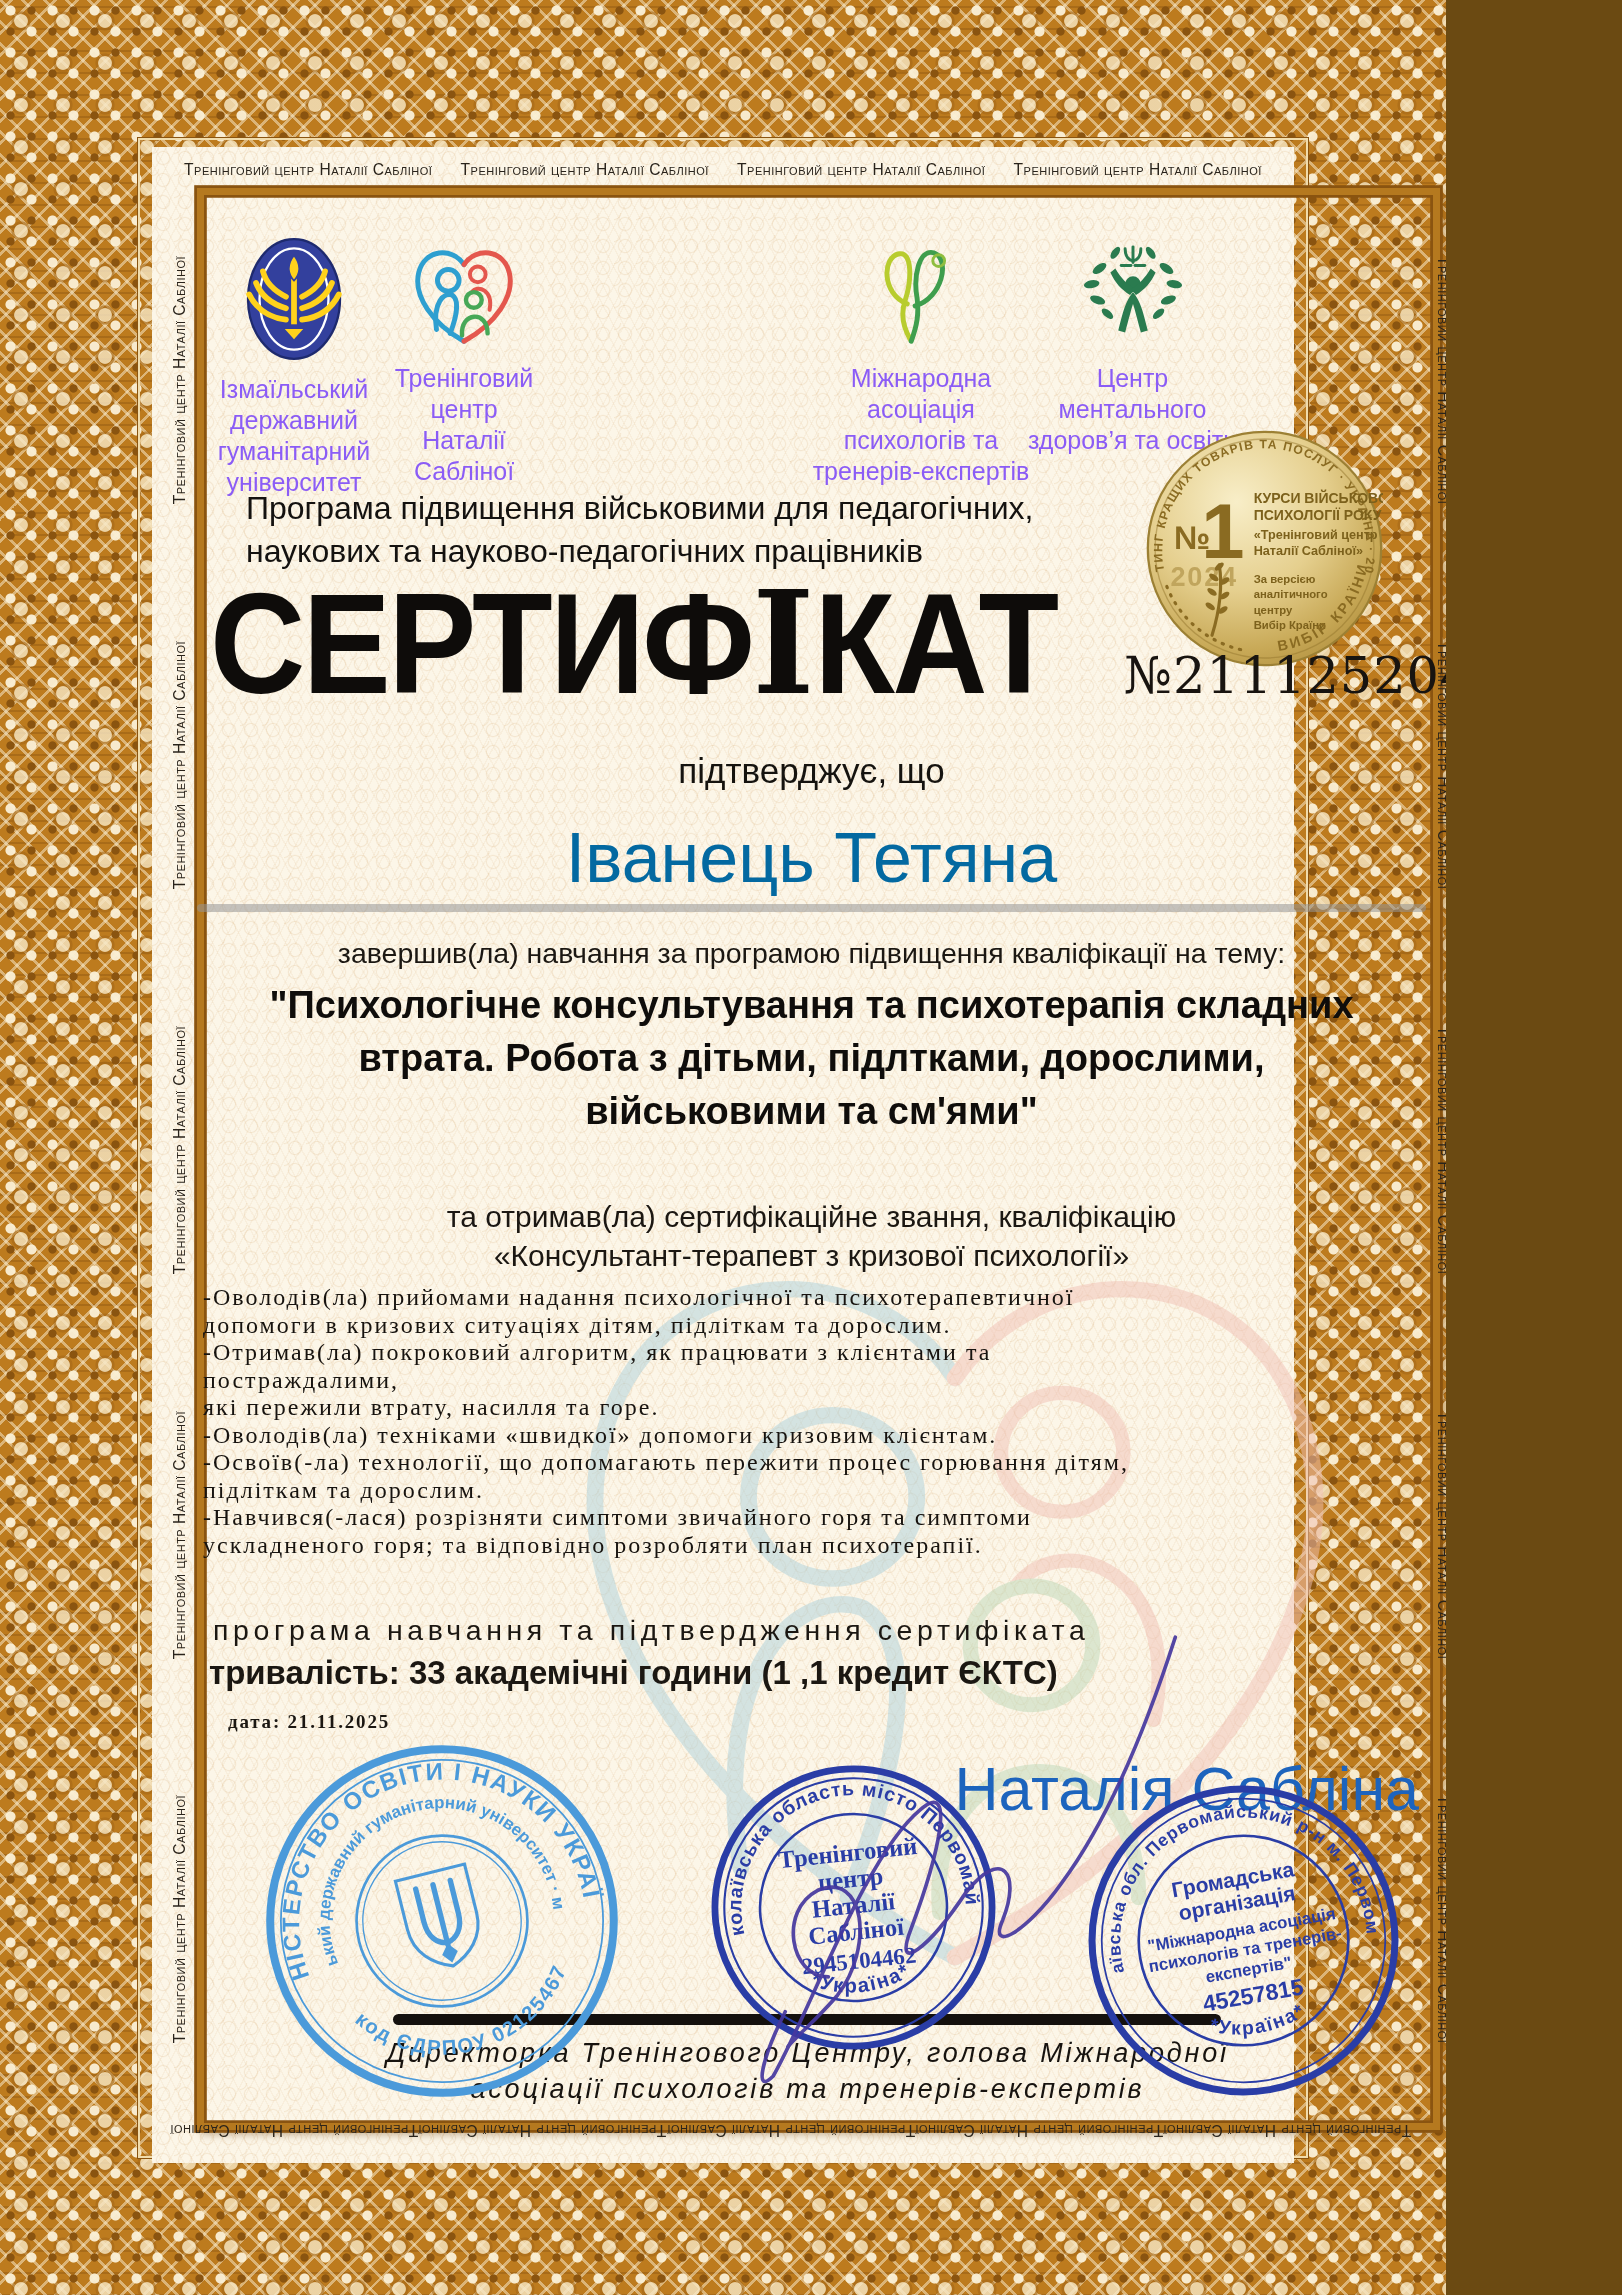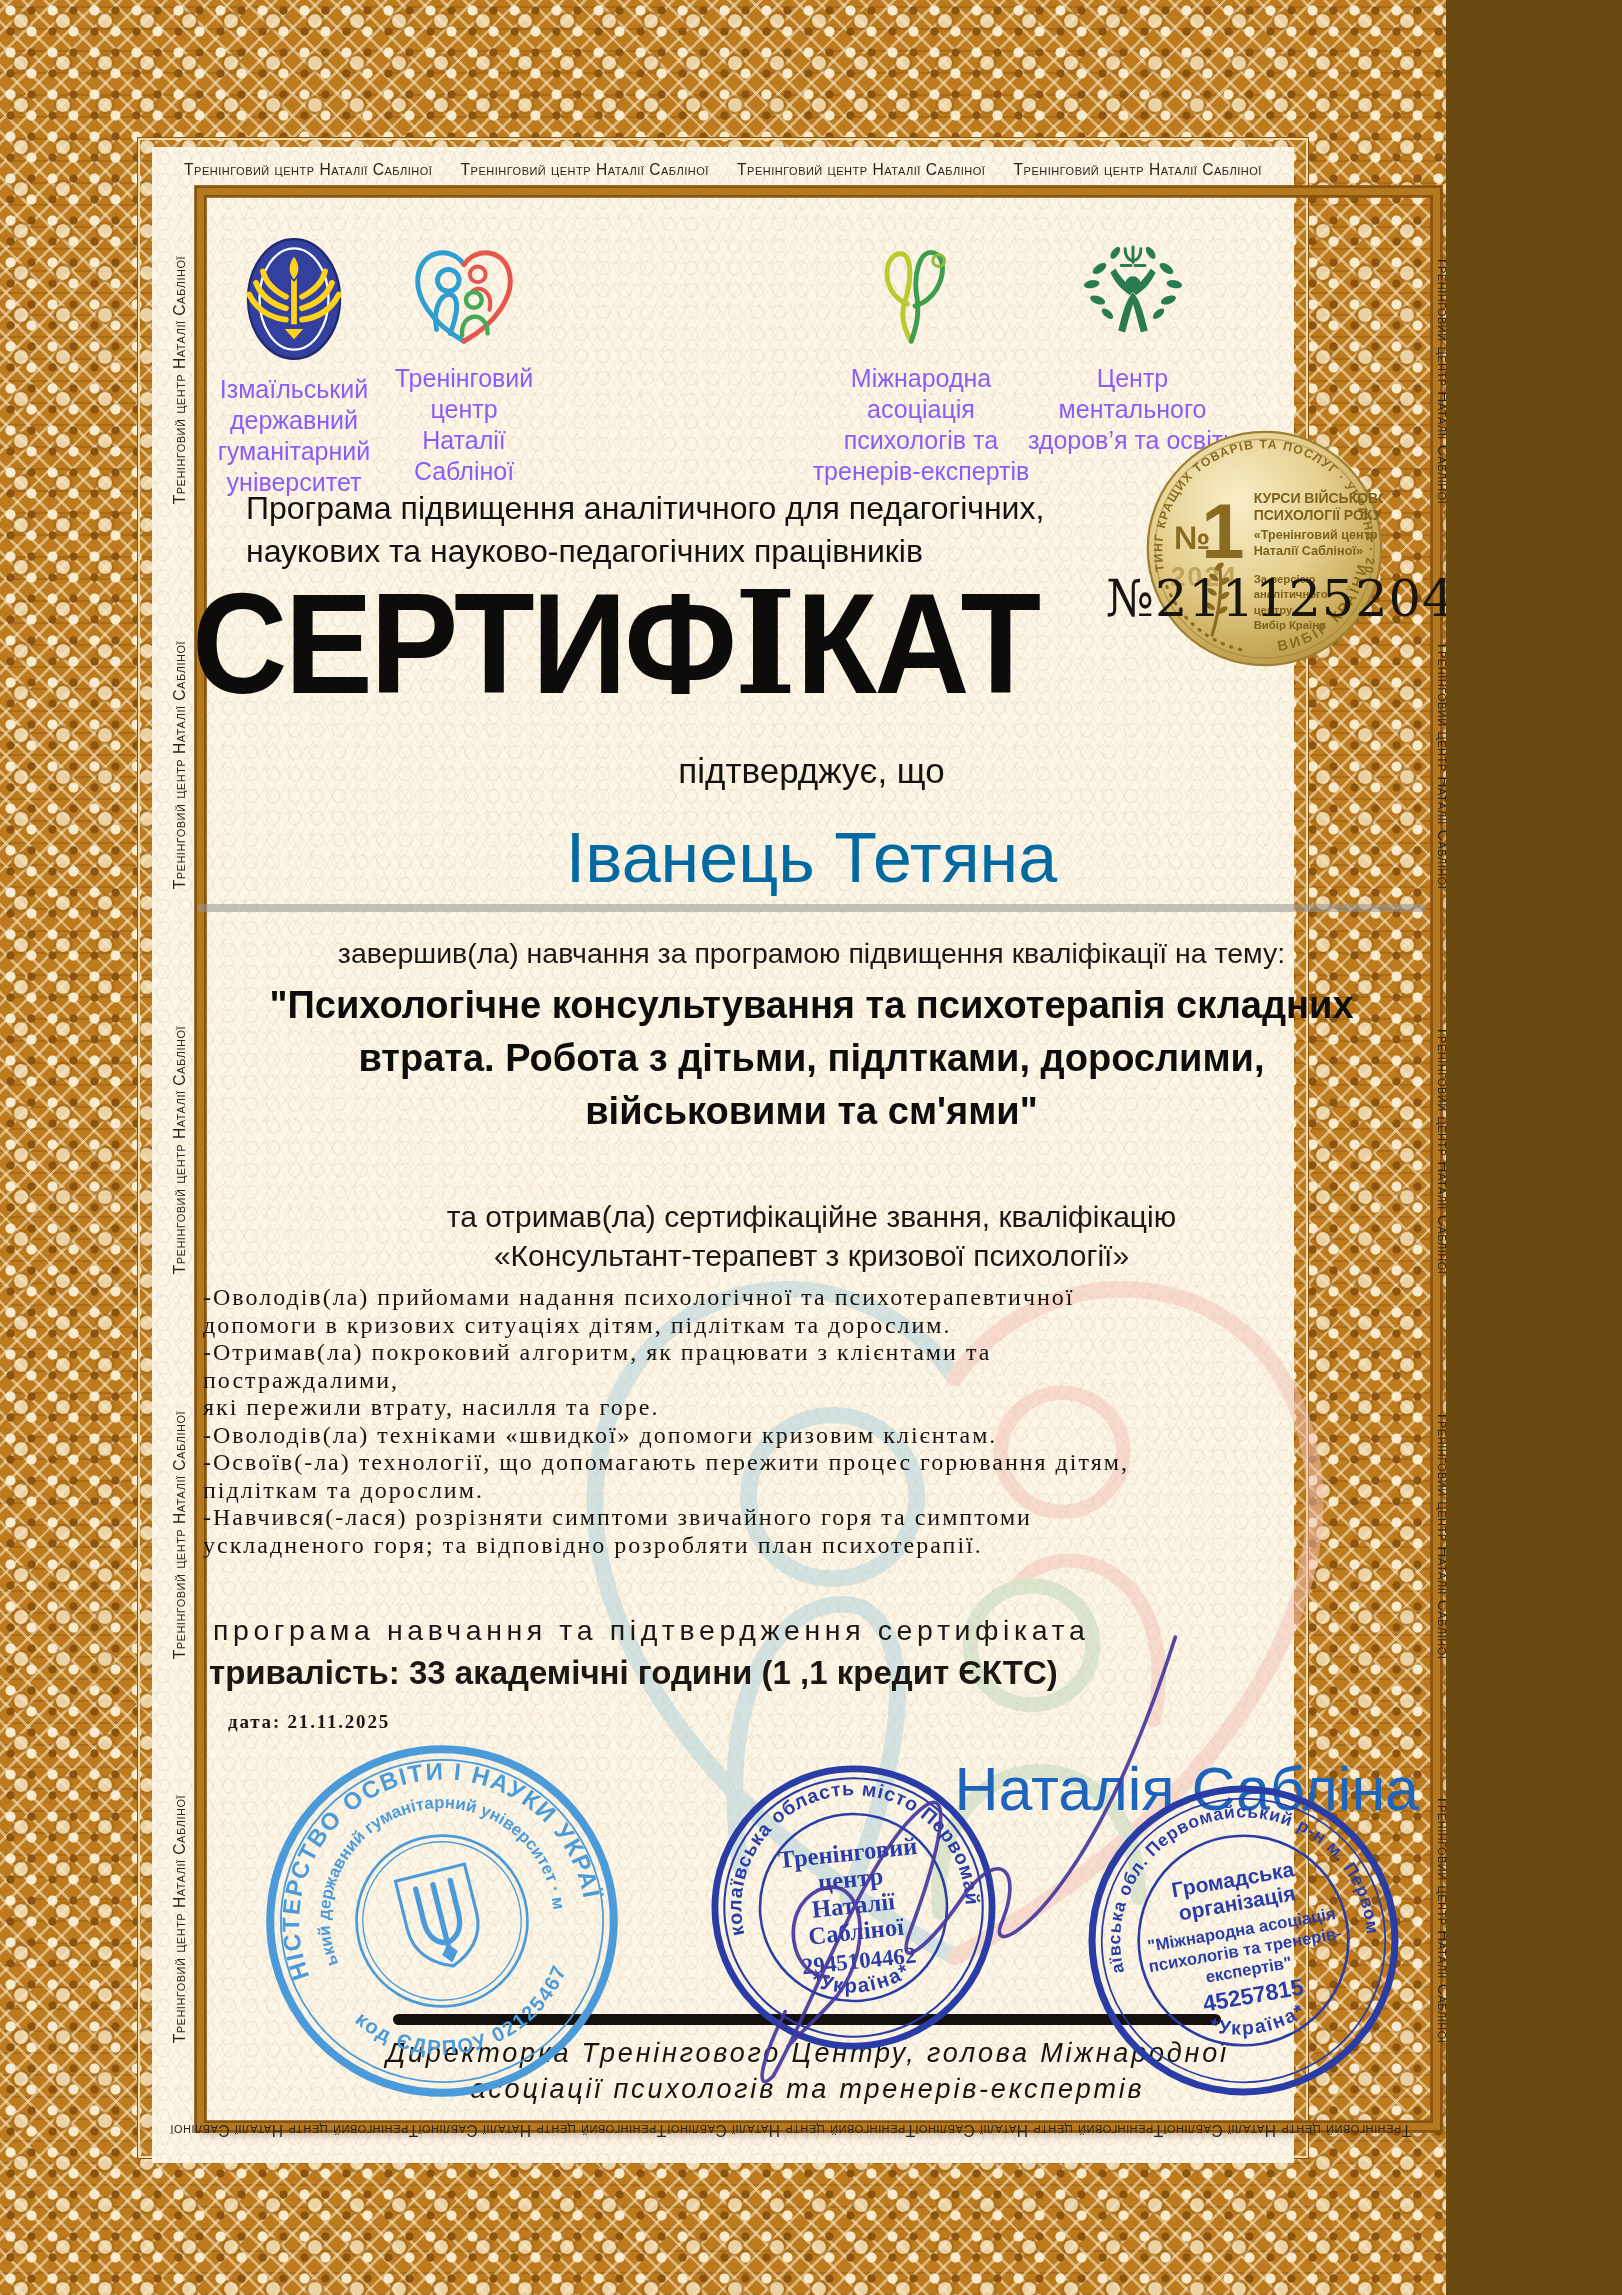--- a/index.html
+++ b/index.html
@@ -46,21 +46,21 @@
 
   .abs{position:absolute;z-index:3;}
   .centered{left:197px;width:1229px;text-align:center;}
 
   
   .logo-col{position:absolute;top:230px;text-align:center;z-index:3;}
   .logo-col .cap{font-size:25px;line-height:31px;color:#8b5cf6;margin-top:5.5px;}
 
   
   .program{left:246px;top:487px;font-size:32px;line-height:43px;color:#141210;}
-  .title-row{left:192px;top:569px;display:flex;align-items:flex-start;z-index:3;}
+  .title-row{left:210px;top:569px;display:flex;align-items:flex-end;z-index:3;}
   .cert-title{font-size:142px;line-height:1.05;font-weight:700;letter-spacing:-2.8px;color:#0e0c0a;
       transform:scaleX(.93);transform-origin:left bottom;white-space:nowrap;}
   .cert-title .serif-i{font-family:"DejaVu Serif",serif;letter-spacing:0;}
   .cert-number{font-family:"DejaVu Serif",serif;font-size:51px;color:#181410;padding:0 0 13px 3.7px;letter-spacing:0.9px;}
   .confirms{top:751px;font-size:35px;color:#15130f;}
   .recipient{top:818px;font-size:70px;color:#0369a1;font-weight:400;}
   .grayline{left:197px;top:904px;width:1229px;height:8.3px;background:rgba(150,150,150,.55);border-radius:7.3px;}
   .completed{top:937px;font-size:28.5px;}
   .topic{top:979px;font-size:38px;font-weight:700;line-height:53px;color:#0f0d0b;}
   .qualification{top:1197px;font-size:30px;line-height:39px;}
@@ -192,21 +192,21 @@
         <ellipse cx="96" cy="62" rx="8" ry="4" transform="rotate(-20 96 62)"></ellipse>
         <ellipse cx="86" cy="76" rx="7" ry="3.5" transform="rotate(-40 86 76)"></ellipse>
         <ellipse cx="42" cy="14" rx="7" ry="3.5" transform="rotate(-55 42 14)"></ellipse>
         <ellipse cx="78" cy="14" rx="7" ry="3.5" transform="rotate(55 78 14)"></ellipse>
       </g>
     </svg>
     <div class="cap">Центр ментального здоров’я та освіти</div>
   </div>
 
   <div class="abs program">
-    <div>Програма підвищення аналітичного для педагогічних,</div>
+    <div>Програма підвищення військовими для педагогічних,</div>
     <div>наукових та науково-педагогічних працівників</div>
   </div>
 
   <svg class="abs medal-svg" width="237" height="237" viewBox="-131 -131 262 262">
     <defs>
       <radialGradient id="goldGrad" cx="38%" cy="30%" r="85%">
         <stop offset="0%" stop-color="#f8eec8"></stop>
           <stop offset="45%" stop-color="#e5cf8e"></stop>
         <stop offset="75%" stop-color="#c8a957"></stop>
           <stop offset="100%" stop-color="#a98736"></stop>

